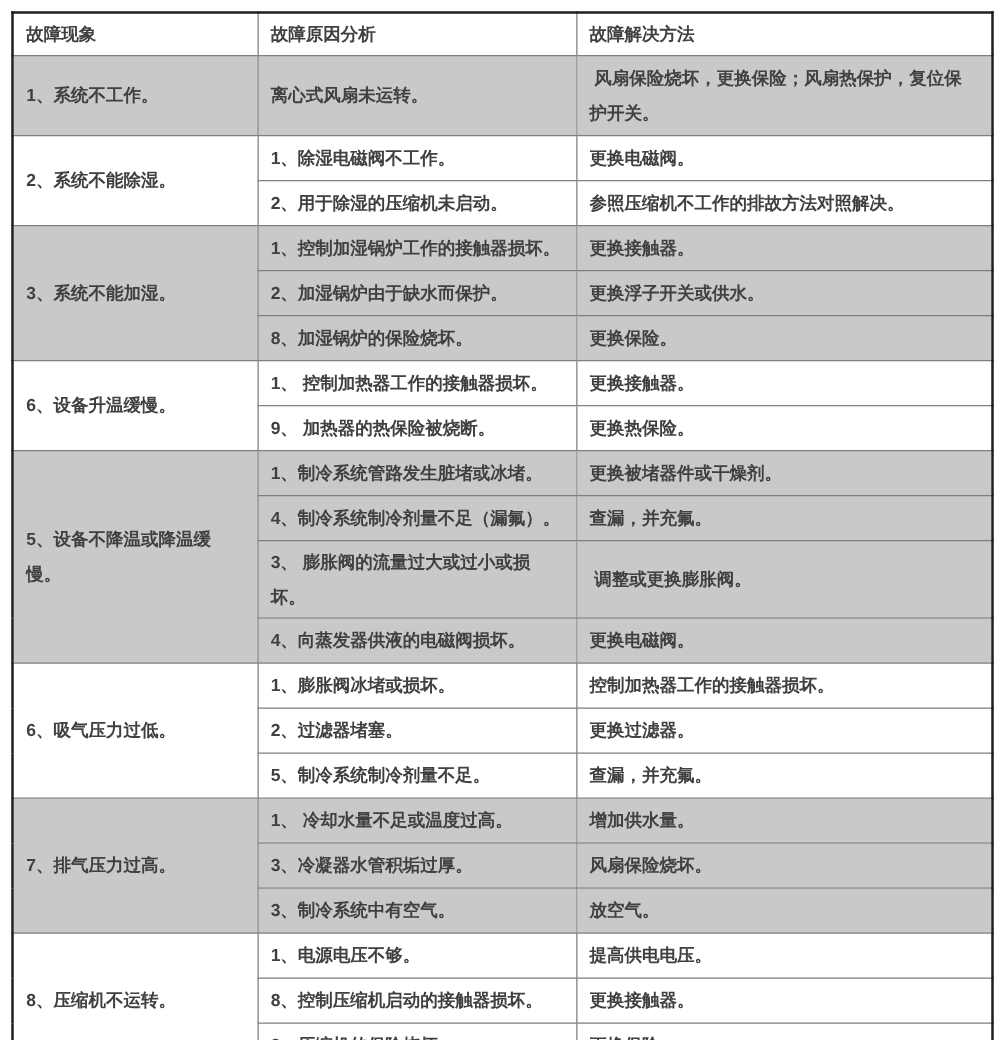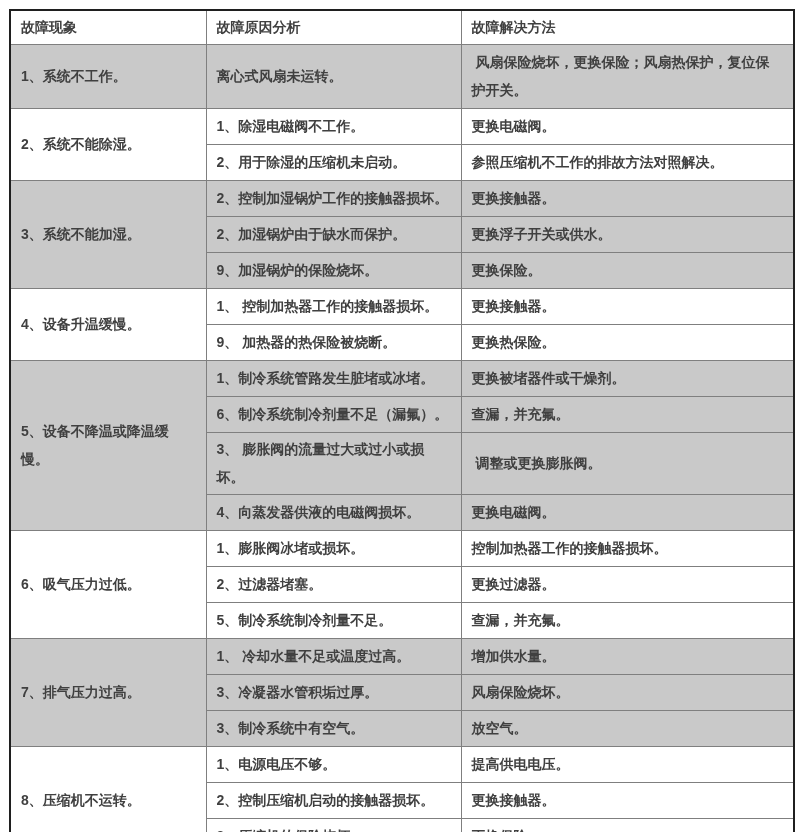--- a/index.html
+++ b/index.html
@@ -69,47 +69,47 @@
           <td rowspan="2">2、系统不能除湿。</td>
           <td>1、除湿电磁阀不工作。</td>
           <td>更换电磁阀。</td>
         </tr>
         <tr class="">
           <td>2、用于除湿的压缩机未启动。</td>
           <td>参照压缩机不工作的排故方法对照解决。</td>
         </tr>
         <tr class="shaded">
           <td rowspan="3">3、系统不能加湿。</td>
-          <td>2、控制加湿锅炉工作的接触器损坏。</td>
+          <td>1、控制加湿锅炉工作的接触器损坏。</td>
           <td>更换接触器。</td>
         </tr>
         <tr class="shaded">
           <td>2、加湿锅炉由于缺水而保护。</td>
           <td>更换浮子开关或供水。</td>
         </tr>
         <tr class="shaded">
-          <td>9、加湿锅炉的保险烧坏。</td>
+          <td>8、加湿锅炉的保险烧坏。</td>
           <td>更换保险。</td>
         </tr>
         <tr class="">
-          <td rowspan="2">4、设备升温缓慢。</td>
+          <td rowspan="2">6、设备升温缓慢。</td>
           <td>1、 控制加热器工作的接触器损坏。</td>
           <td>更换接触器。</td>
         </tr>
         <tr class="">
           <td>9、 加热器的热保险被烧断。</td>
           <td>更换热保险。</td>
         </tr>
         <tr class="shaded">
           <td rowspan="4">5、设备不降温或降温缓慢。</td>
           <td>1、制冷系统管路发生脏堵或冰堵。</td>
           <td>更换被堵器件或干燥剂。</td>
         </tr>
         <tr class="shaded">
-          <td>6、制冷系统制冷剂量不足（漏氟）。</td>
+          <td>4、制冷系统制冷剂量不足（漏氟）。</td>
           <td>查漏，并充氟。</td>
         </tr>
         <tr class="shaded">
           <td>3、 膨胀阀的流量过大或过小或损坏。</td>
           <td> 调整或更换膨胀阀。</td>
         </tr>
         <tr class="shaded">
           <td>4、向蒸发器供液的电磁阀损坏。</td>
           <td>更换电磁阀。</td>
         </tr>
@@ -138,21 +138,21 @@
         <tr class="shaded">
           <td>3、制冷系统中有空气。</td>
           <td>放空气。</td>
         </tr>
         <tr class="">
           <td rowspan="3">8、压缩机不运转。</td>
           <td>1、电源电压不够。</td>
           <td>提高供电电压。</td>
         </tr>
         <tr class="">
-          <td>2、控制压缩机启动的接触器损坏。</td>
+          <td>8、控制压缩机启动的接触器损坏。</td>
           <td>更换接触器。</td>
         </tr>
         <tr class="">
           <td>3、压缩机的保险烧坏。</td>
           <td>更换保险。</td>
         </tr>
       </tbody>
   </table>
 </div>
 

